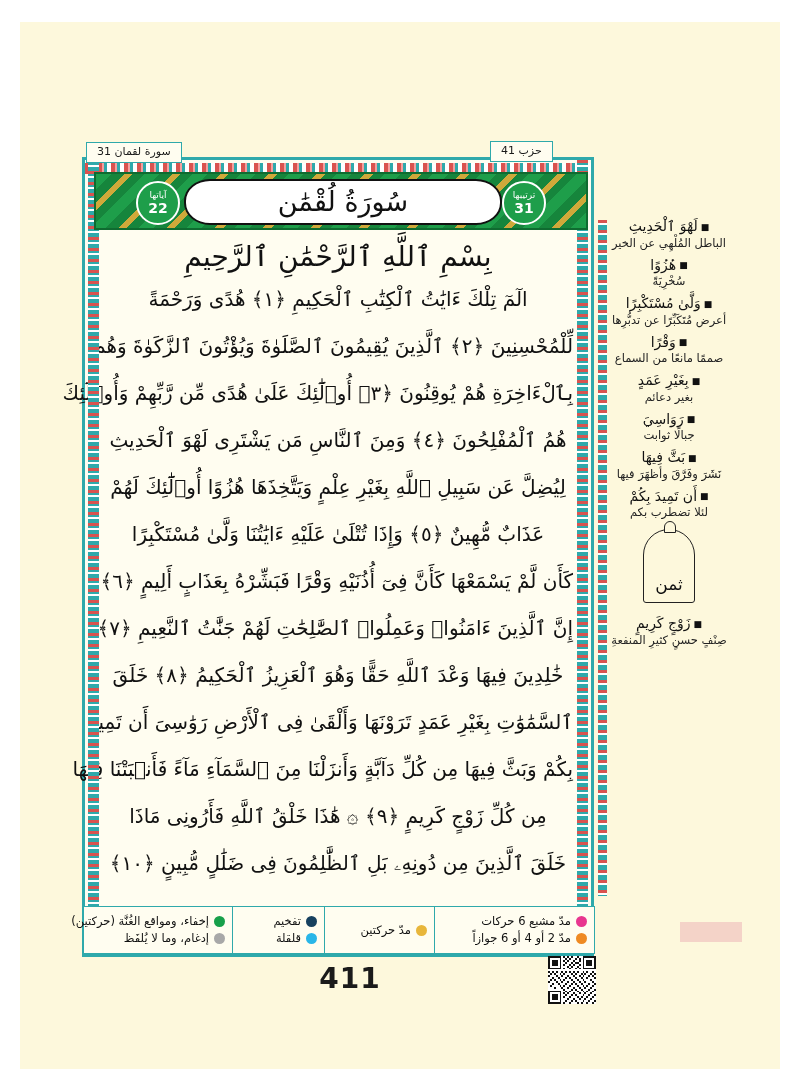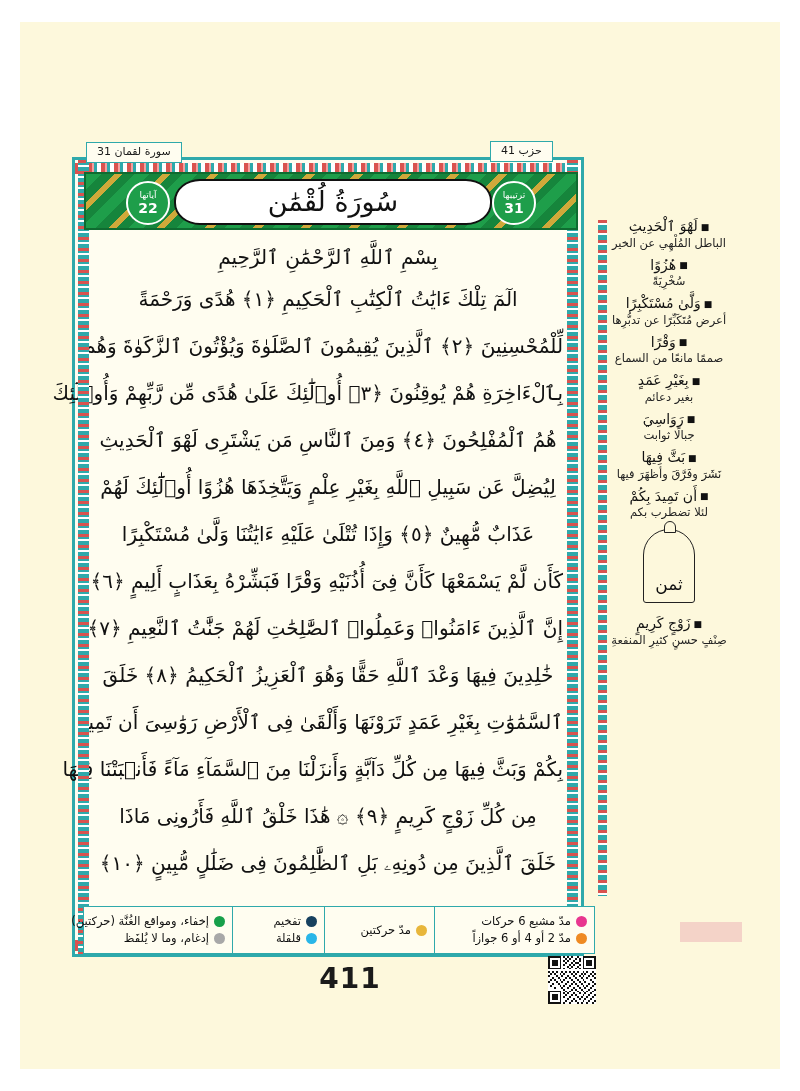--- a/index.html
+++ b/index.html
@@ -24,21 +24,21 @@
     top: 22px;
     width: 760px;
     height: 1047px;
     background: #fdf8dc;
     box-sizing: border-box;
   }
 
   
   .quran-frame {
     position: absolute;
-    left: 52px;
+    left: 62px;
     top: 135px;
     width: 512px;
     height: 800px;
     box-sizing: border-box;
     background: #fffdf0;
     border: 3px solid #2fa9ab;
     padding: 4px;
   }
   
   .quran-frame::after {
@@ -172,21 +172,21 @@
     position: absolute;
     left: 18px;
     top: 80px;
     right: 18px;
     bottom: 14px;
     direction: rtl;
     text-align: center;
     z-index: 2;
   }
   .basmala {
-    font-size: 20px;
+    font-size: 28px;
     line-height: 34px;
     color: #111;
     text-align: center;
     direction: rtl;
     margin-bottom: 2px;
     font-family: "DejaVu Sans", "Liberation Sans", sans-serif;
   }
   .ayah-line {
     font-size: 20px;
     line-height: 47px;

